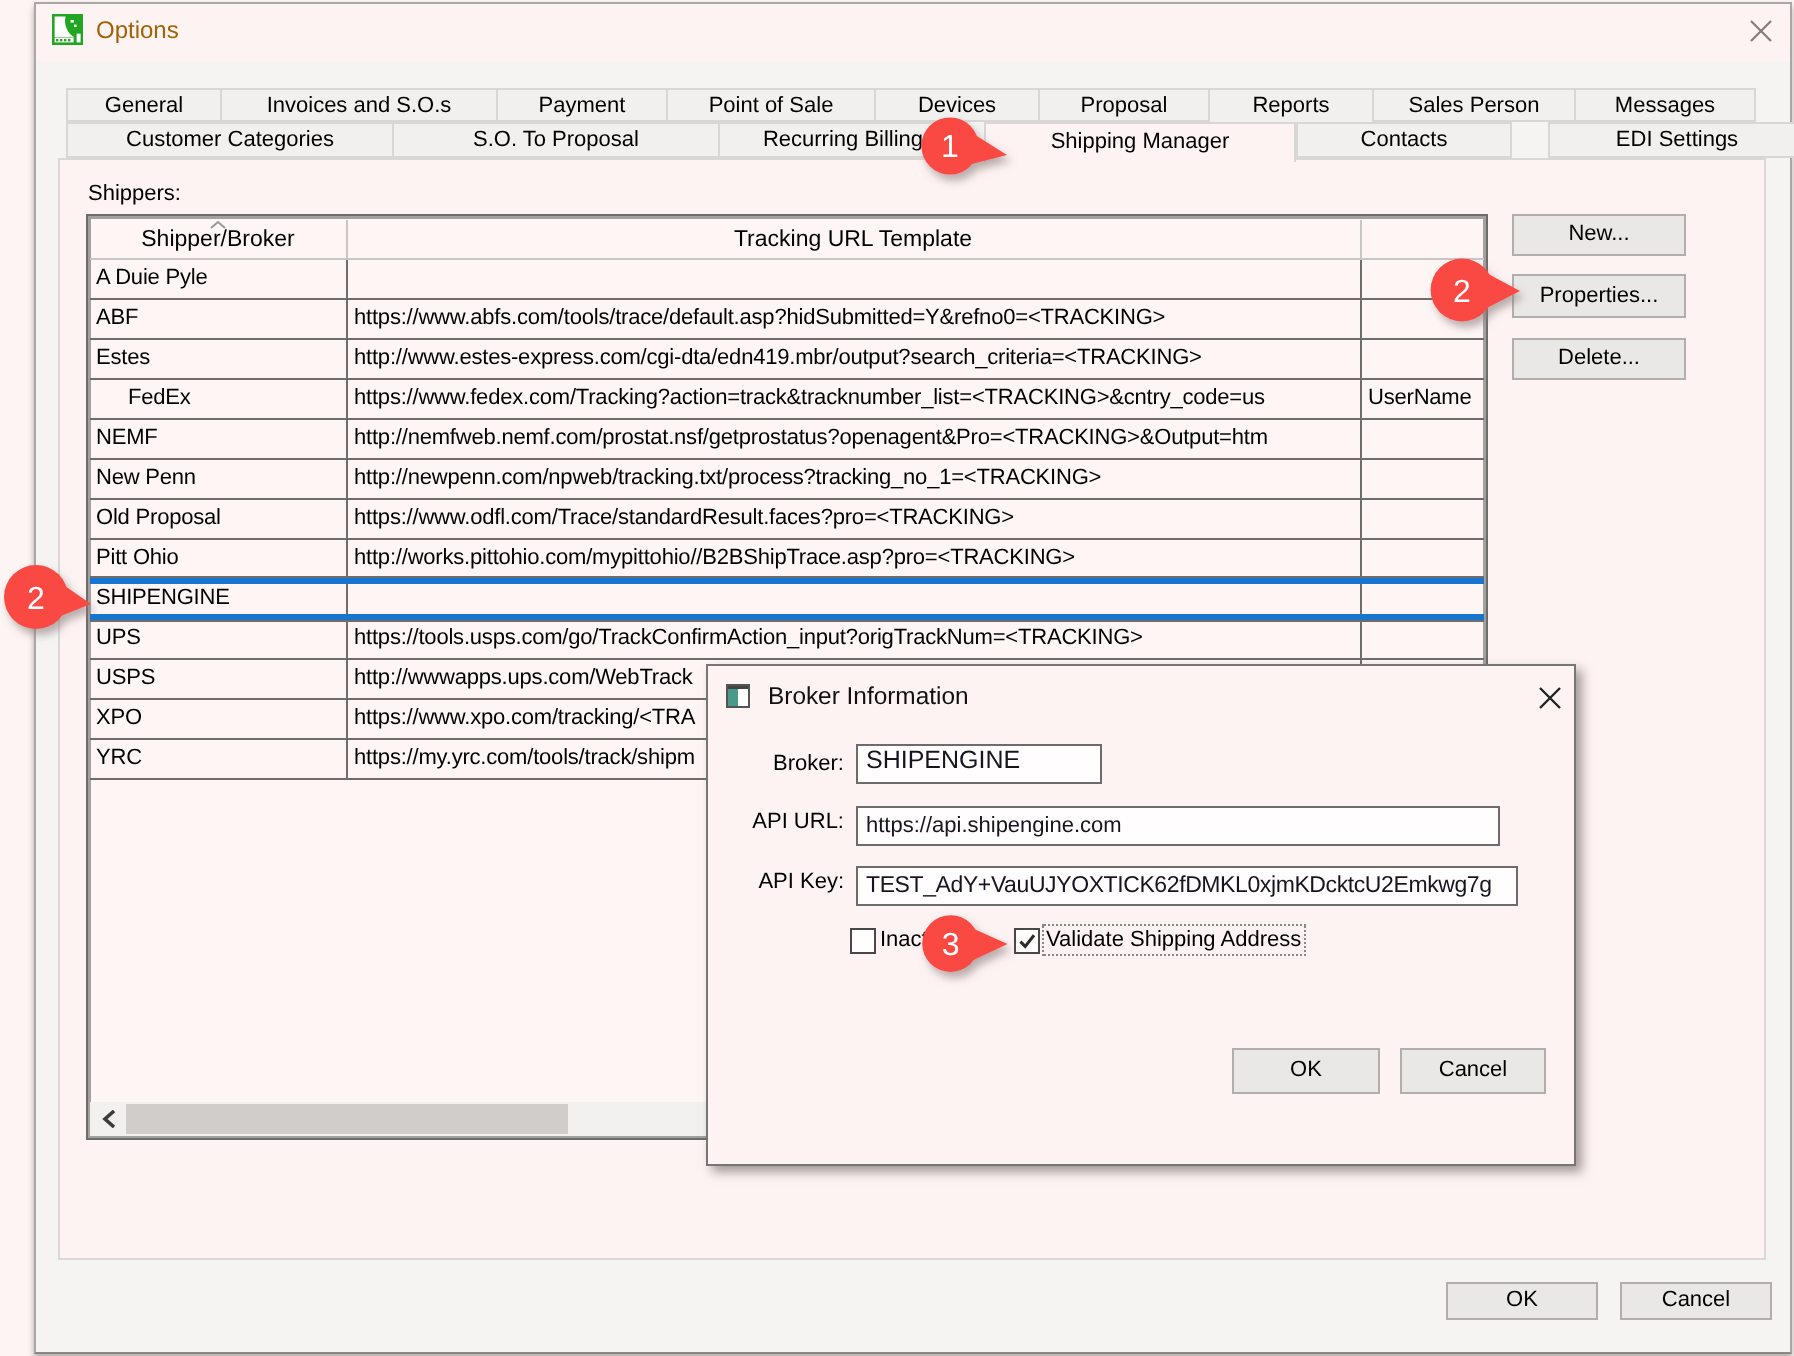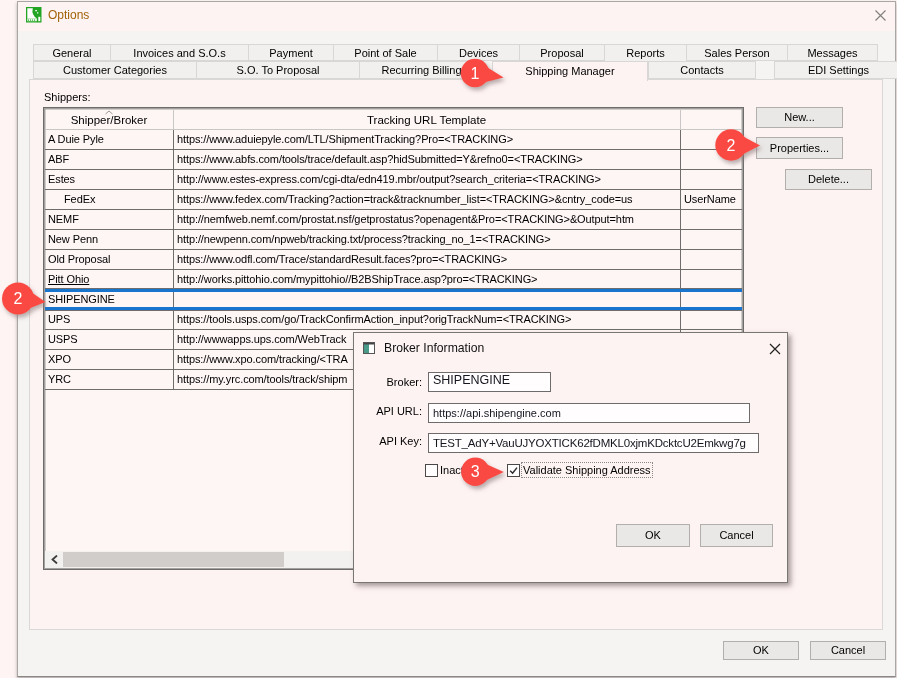--- a/index.html
+++ b/index.html
@@ -103,28 +103,27 @@
   <div class="blue" style="top:289px;"></div>
   <div class="blue" style="top:306.5px;"></div>
 
   <div class="cell" style="left:48px;top:132.5px;">A Duie Pyle</div>
   <div class="cell" style="left:48px;top:152.5px;">ABF</div>
   <div class="cell" style="left:48px;top:172.5px;">Estes</div>
   <div class="cell" style="left:48px;top:192.5px;padding-left:16px;">FedEx</div>
   <div class="cell" style="left:48px;top:212.5px;">NEMF</div>
   <div class="cell" style="left:48px;top:232.5px;">New Penn</div>
   <div class="cell" style="left:48px;top:252.5px;">Old Proposal</div>
-  <div class="cell" style="left:48px;top:272.5px;text-decoration:underline;">Pitt Ohio</div>
+  <div class="cell" style="left:48px;top:272.5px;">Pitt Ohio</div>
   <div class="cell" style="left:48px;top:293px;">SHIPENGINE</div>
   <div class="cell" style="left:48px;top:312.5px;">UPS</div>
   <div class="cell" style="left:48px;top:332.5px;">USPS</div>
   <div class="cell" style="left:48px;top:352.5px;">XPO</div>
   <div class="cell" style="left:48px;top:372.5px;">YRC</div>
 
-  <div class="cell" style="left:177px;top:132.5px;">https://www.aduiepyle.com/LTL/ShipmentTracking?Pro=&lt;TRACKING&gt;</div>
   <div class="cell" style="left:177px;top:152.5px;">https://www.abfs.com/tools/trace/default.asp?hidSubmitted=Y&amp;refno0=&lt;TRACKING&gt;</div>
   <div class="cell" style="left:177px;top:172.5px;">http://www.estes-express.com/cgi-dta/edn419.mbr/output?search_criteria=&lt;TRACKING&gt;</div>
   <div class="cell" style="left:177px;top:192.5px;">https://www.fedex.com/Tracking?action=track&amp;tracknumber_list=&lt;TRACKING&gt;&amp;cntry_code=us</div>
   <div class="cell" style="left:177px;top:212.5px;">http://nemfweb.nemf.com/prostat.nsf/getprostatus?openagent&amp;Pro=&lt;TRACKING&gt;&amp;Output=htm</div>
   <div class="cell" style="left:177px;top:232.5px;">http://newpenn.com/npweb/tracking.txt/process?tracking_no_1=&lt;TRACKING&gt;</div>
   <div class="cell" style="left:177px;top:252.5px;">https://www.odfl.com/Trace/standardResult.faces?pro=&lt;TRACKING&gt;</div>
   <div class="cell" style="left:177px;top:272.5px;">http://works.pittohio.com/mypittohio//B2BShipTrace.asp?pro=&lt;TRACKING&gt;</div>
   <div class="cell" style="left:177px;top:312.5px;">https://tools.usps.com/go/TrackConfirmAction_input?origTrackNum=&lt;TRACKING&gt;</div>
   <div class="cell" style="left:177px;top:332.5px;">http://wwwapps.ups.com/WebTrack</div>
   <div class="cell" style="left:177px;top:352.5px;">https://www.xpo.com/tracking/&lt;TRA</div>
@@ -133,21 +132,21 @@
 
   <div class="sb">
     <svg style="position:absolute;left:6px;top:4px;" width="7" height="9">
         <path d="M6 0.5 L1.5 4.5 L6 8.5" fill="none" stroke="#3e3c3a" stroke-width="1.8"></path>
       </svg>
     <div class="sbthumb"></div>
   </div>
 
   <div class="btn" style="left:756px;top:107px;width:87px;height:21px;line-height:19px;">New...</div>
   <div class="btn" style="left:756px;top:137px;width:87px;height:22px;line-height:20px;">Properties...</div>
-  <div class="btn" style="left:756px;top:169px;width:87px;height:21px;line-height:19px;margin-left:29px;">Delete...</div>
+  <div class="btn" style="left:756px;top:169px;width:87px;height:21px;line-height:19px;">Delete...</div>
 
   <div class="btn" style="left:723px;top:641px;width:76px;height:19px;line-height:17px;">OK</div>
   <div class="btn" style="left:810px;top:641px;width:76px;height:19px;line-height:17px;">Cancel</div>
 
   <div class="bd">
     <svg class="abs" style="left:9px;top:9px;" width="12" height="12">
       <rect x="0.5" y="0.5" width="11" height="11" fill="#ffffff" stroke="#555"></rect>
       <rect x="1" y="1" width="5" height="10" fill="#4a9a8a"></rect>
       <rect x="1" y="1" width="10" height="1.5" fill="#444"></rect>
     </svg>

